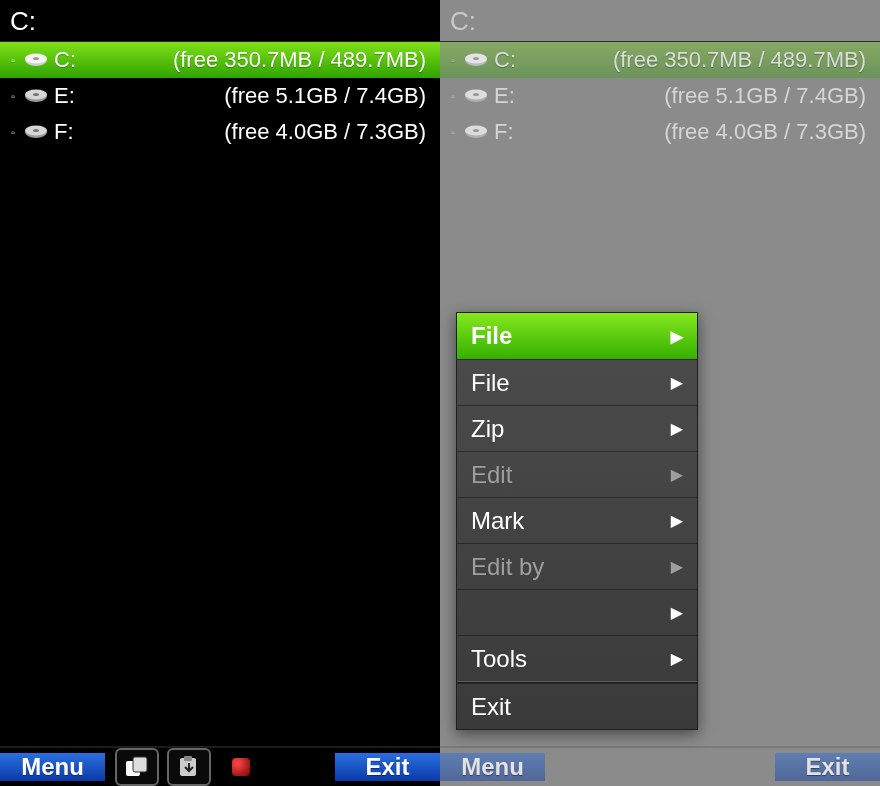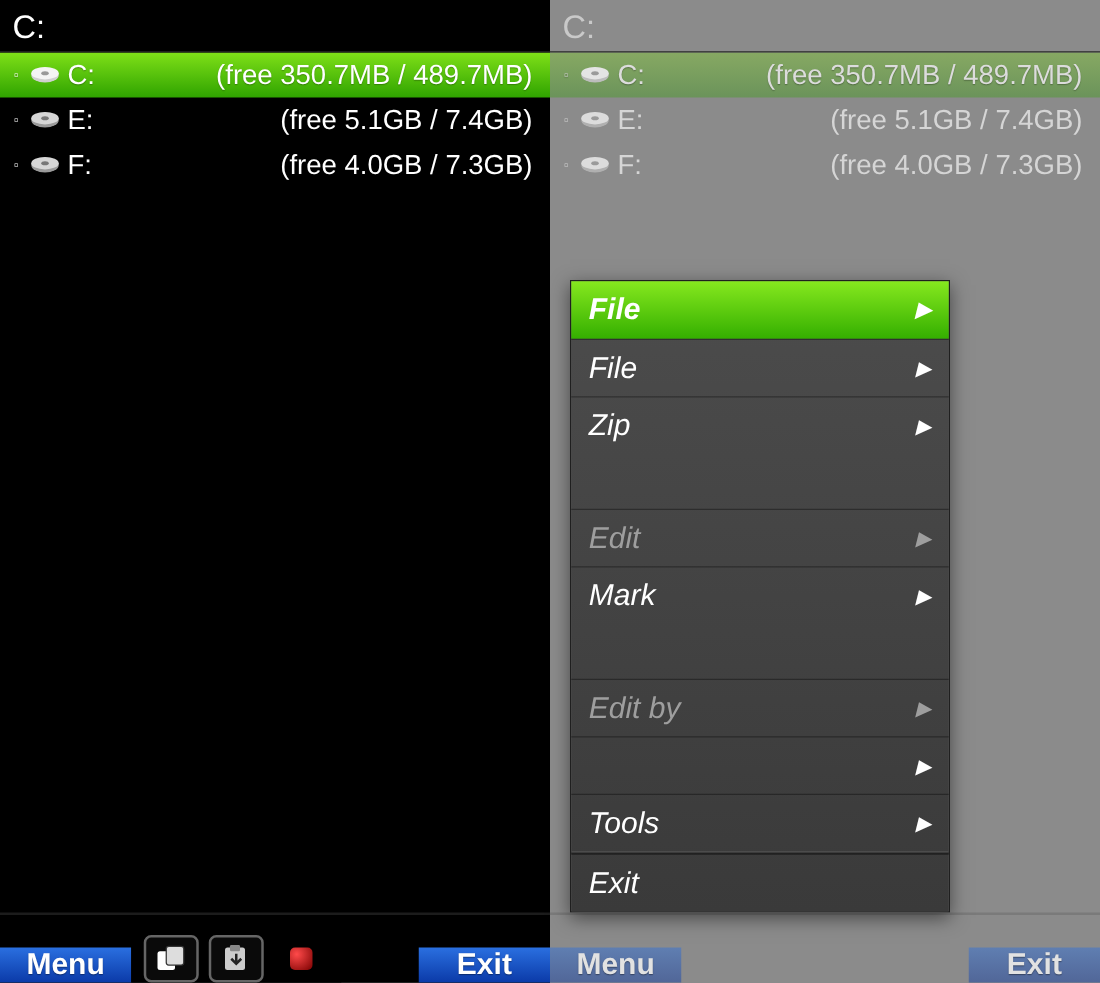--- a/index.html
+++ b/index.html
@@ -61,23 +61,23 @@
     width: 10px; height: 10px;
     display: inline-flex; align-items: center; justify-content: center;
     font-size: 10px; color: #fff;
   }
   .right .drive-marker { color: #cfcfcf; }
   .drive-icon svg { width: 24px; height: 18px; display: block; }
   .drive-letter { min-width: 36px; }
   .drive-info { margin-left: auto; padding-right: 6px; text-align: center; }
 
   .bottom-bar {
-    height: 56px;
-    display: flex;
-    align-items: flex-end;
+    height: 40px;
+    display: flex;
+    align-items: center;
     background: #000;
     border-top: 2px solid #1c1c1c;
   }
   .right .bottom-bar {
     background: #8b8b8b;
     border-top: 2px solid #7a7a7a;
   }
   .softkey {
     display: flex;
     align-items: center;
@@ -116,42 +116,41 @@
   .bar-dot .dot {
     width: 18px; height: 18px; border-radius: 4px;
     background: radial-gradient(circle at 30% 30%, #ff4a4a, #7a0000);
   }
 
   
   .context-menu {
     position: absolute;
     left: 16px;
     bottom: 56px;
-    width: 304px;
+    width: 242px;
     background: linear-gradient(to bottom, #4c4c4c, #3a3a3a);
     border: 1px solid #1f1f1f;
     box-shadow: 0 4px 14px rgba(0,0,0,0.5);
-    font-style: italic;
   }
   .menu-item {
     display: flex;
     align-items: center;
     height: 46px;
     padding: 0 14px;
     font-size: 24px;
     color: #fff;
     border-top: 1px solid rgba(0,0,0,0.35);
     position: relative;
   }
   .menu-item:first-child { border-top: none; }
   .menu-item.selected {
     background: linear-gradient(to bottom, #86e81e, #34af00);
     font-weight: bold;
   }
-  .menu-item.disabled { color: #9e9e9e; margin-top: 44px; }
+  .menu-item.disabled { color: #9e9e9e; }
   .menu-arrow {
     margin-left: auto;
     font-size: 16px;
   }
   .menu-divider {
     height: 2px;
     background: #1e1e1e;
     border-top: 1px solid #5a5a5a;
   }
 </style>

